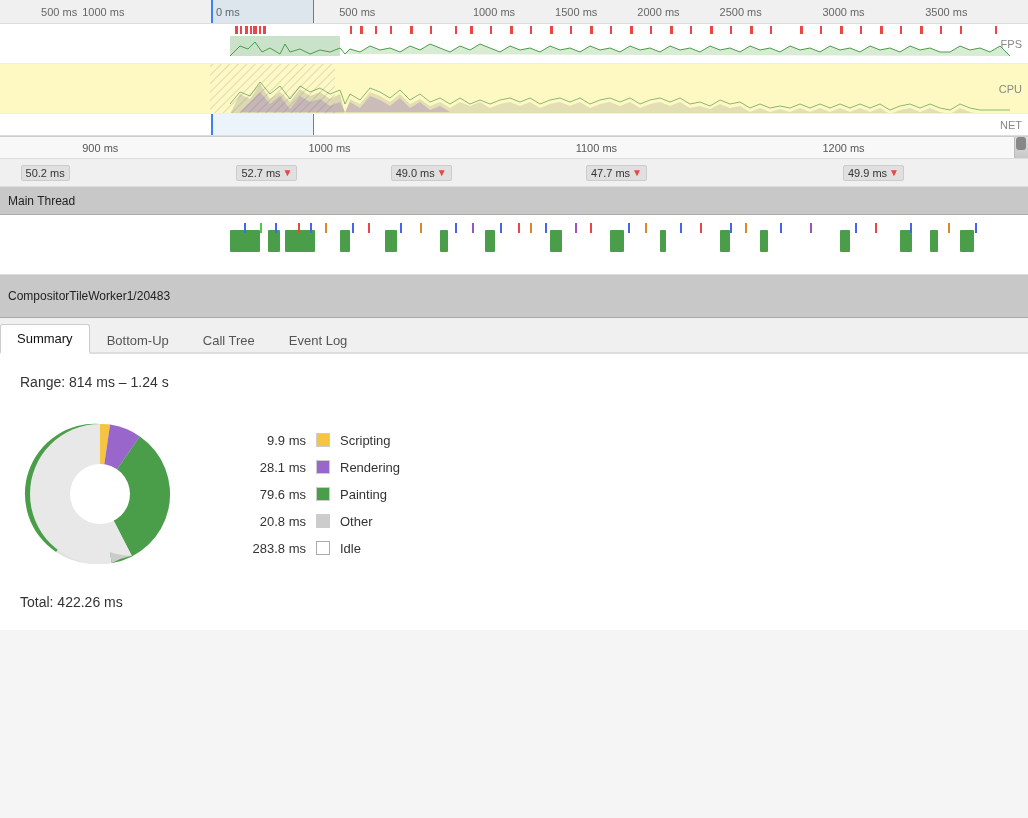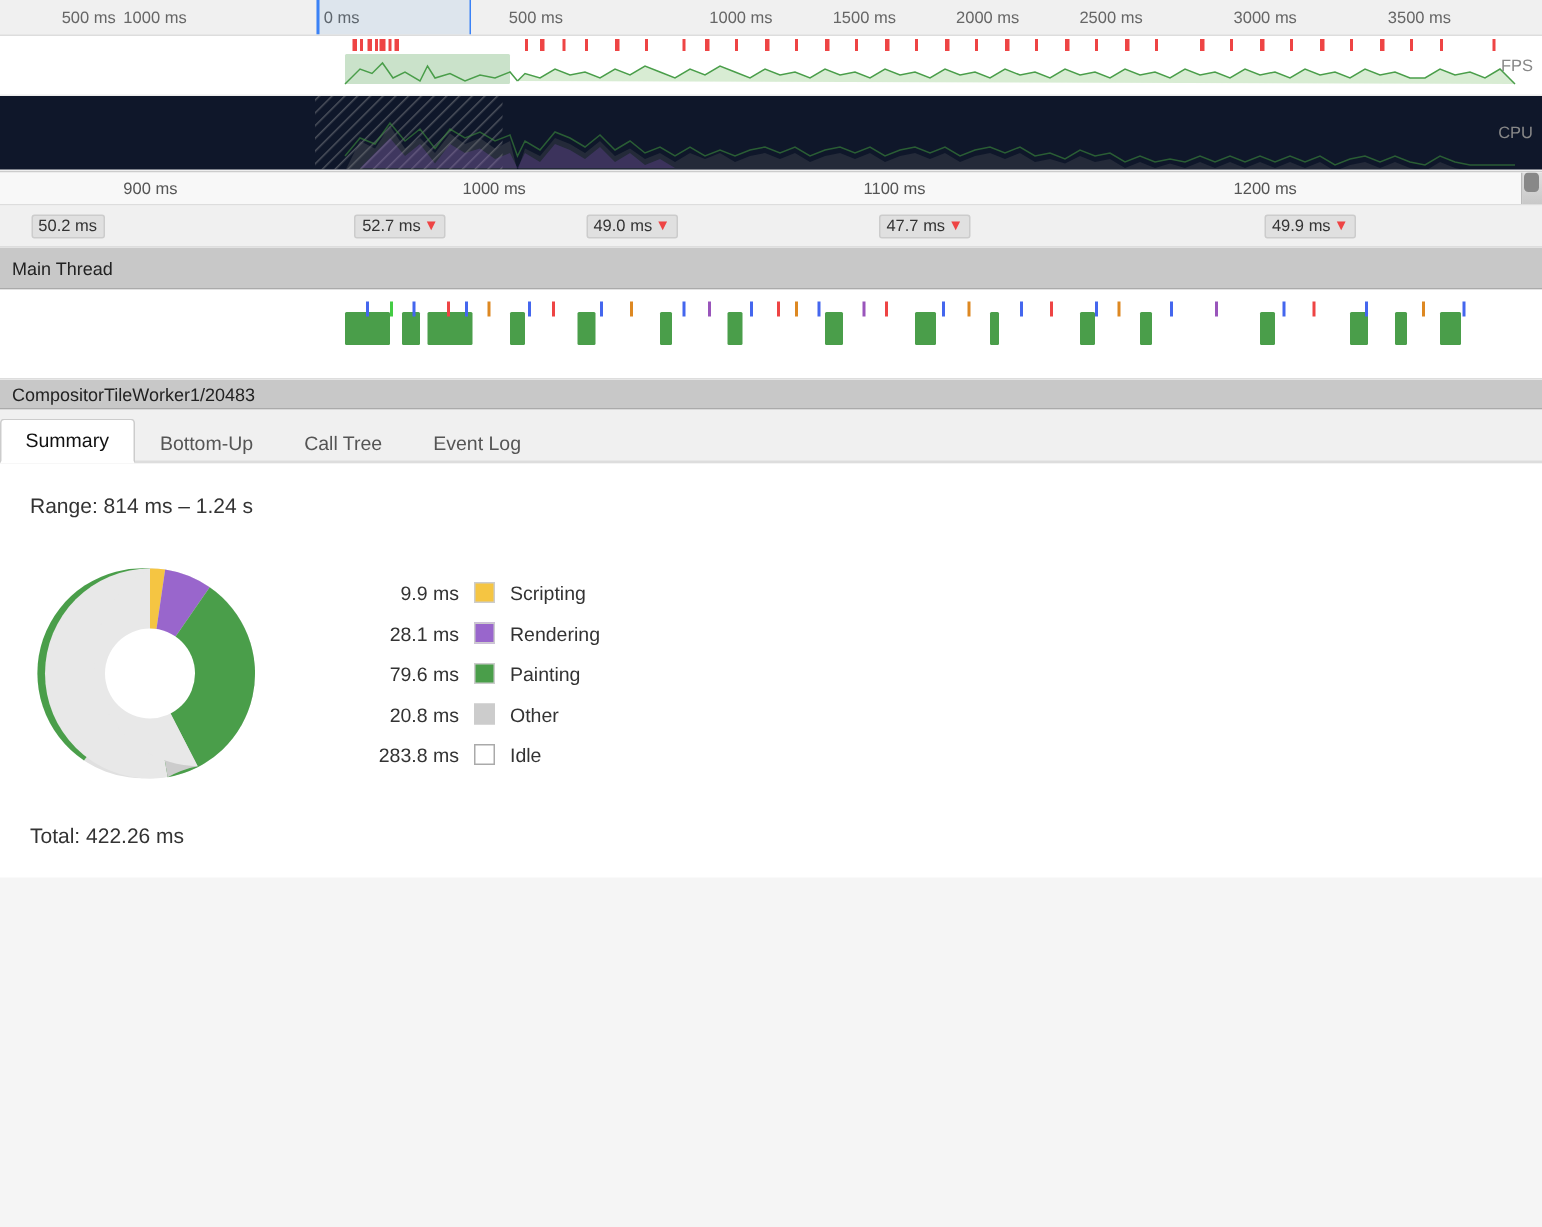--- a/index.html
+++ b/index.html
@@ -55,21 +55,21 @@
       position: absolute;
       right: 6px;
       top: 50%;
       transform: translateY(-50%);
       color: #888;
       font-size: 11px;
     }
 
     .cpu-track {
       height: 50px;
-      background: #0f172a;
+      background: #fef9c3;
       border-bottom: 1px solid #eee;
       position: relative;
       overflow: hidden;
     }
 
     .cpu-label {
       position: absolute;
       right: 6px;
       top: 50%;
       transform: translateY(-50%);
@@ -155,21 +155,21 @@
     .thread-track {
       height: 60px;
       background: #fff;
       border-bottom: 1px solid #ddd;
       position: relative;
       overflow: hidden;
     }
 
     
     .compositor-header {
-      height: 20px;
+      height: 43px;
       background: #c8c8c8;
       display: flex;
       align-items: center;
       padding-left: 8px;
       font-size: 12px;
       color: #222;
       font-weight: 500;
       border-bottom: 1px solid #aaa;
     }
 
@@ -379,20 +379,24 @@
 
       <polygon points="230,50 240,30 250,35 260,20 270,35 280,28 290,38 300,25 310,32 320,28 330,35 340,30 345,50" fill="rgba(120,120,120,0.25)"></polygon>
       <polygon points="345,50 350,35 360,40 370,28 380,32 390,38 400,30 410,40 420,35 430,42 440,38 450,44 460,38 470,42 480,38 490,44 500,40 510,38 520,42 530,38 540,44 550,40 560,38 570,42 580,38 590,44 600,40 610,38 620,42 630,38 640,44 650,40 660,38 670,42 680,38 690,44 700,42 710,45 720,40 730,44 740,42 750,48 760,44 770,48 780,45 790,48 800,44 810,48 820,44 830,48 840,44 850,48 860,44 870,48 880,44 890,50 900,46 910,44 920,48 930,44 940,48 950,50 960,44 970,48 980,50 990,50 1000,50 1010,50" fill="rgba(120,120,120,0.2)"></polygon>
 
       <polyline points="230,40 240,28 250,32 260,18 270,30 280,22 290,35 300,22 310,28 320,24 330,30 340,26 345,40 350,30 360,36 370,24 380,28 390,34 400,26 410,36 420,30 430,38 440,34 450,40 460,34 470,40 480,36 490,40 500,36 510,34 520,38 530,34 540,40 550,36 560,34 570,38 580,34 590,40 600,36 610,34 620,38 630,34 640,40 650,36 660,34 670,38 680,34 690,40 700,38 710,42 720,36 730,40 740,38 750,44 760,40 770,44 780,42 790,44 800,40 810,44 820,40 830,44 840,40 850,44 860,40 870,44 880,40 890,46 900,42 910,40 920,44 930,40 940,44 950,46 960,40 970,44 980,46 1010,46" fill="none" stroke="rgba(60,140,60,0.6)" stroke-width="1"></polyline>
 
       <polygon points="240,48 250,38 260,28 270,40 280,32 290,45 300,32 310,38 320,35 330,42 340,38 345,48 350,38 360,44 370,32 380,36 390,42 400,34 410,44 420,38 430,46 440,42 450,48" fill="rgba(130,80,200,0.25)"></polygon>
     </svg>
   </div>
 
+  <div class="net-track">
+    <span class="net-label">NET</span>
+    <div class="selected-range" style="left:20.5%;width:10%;"></div>
+  </div>
 </div>
 
 <div class="detail-ruler">
 
   <span class="detail-label" style="left: 8%;">900 ms</span>
     <span class="detail-label" style="left: 30%;">1000 ms</span>
     <span class="detail-label" style="left: 56%;">1100 ms</span>
     <span class="detail-label" style="left: 80%;">1200 ms</span>
     <div class="scroll-indicator">
     <div class="scroll-thumb" style="top:0;height:60%;"></div>

